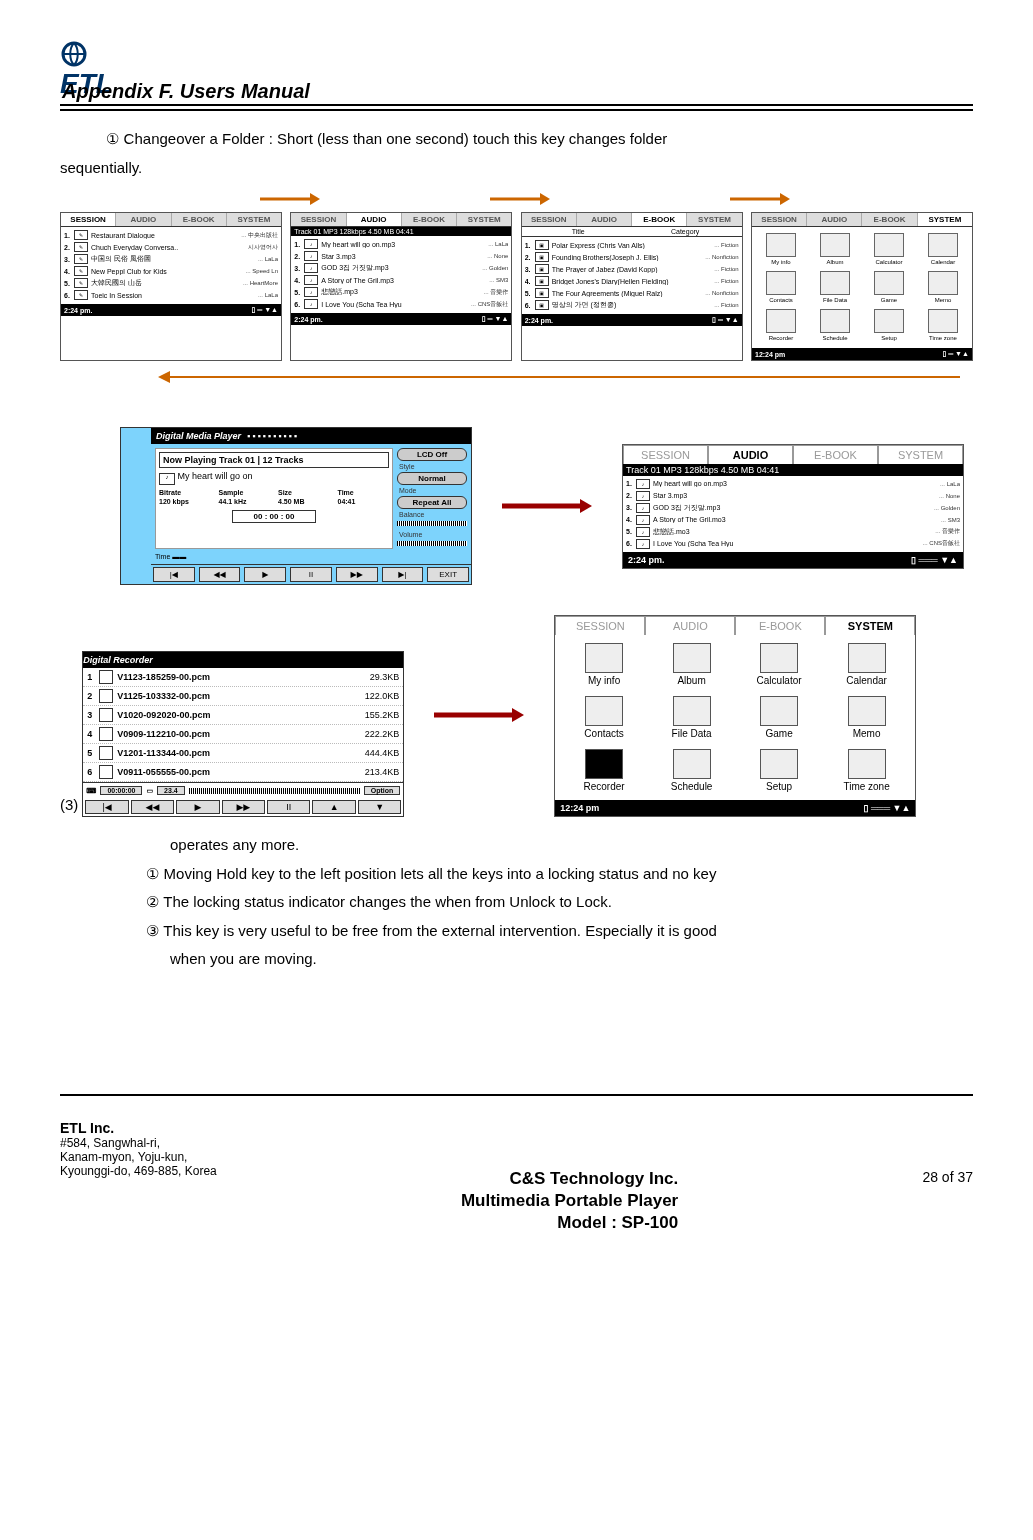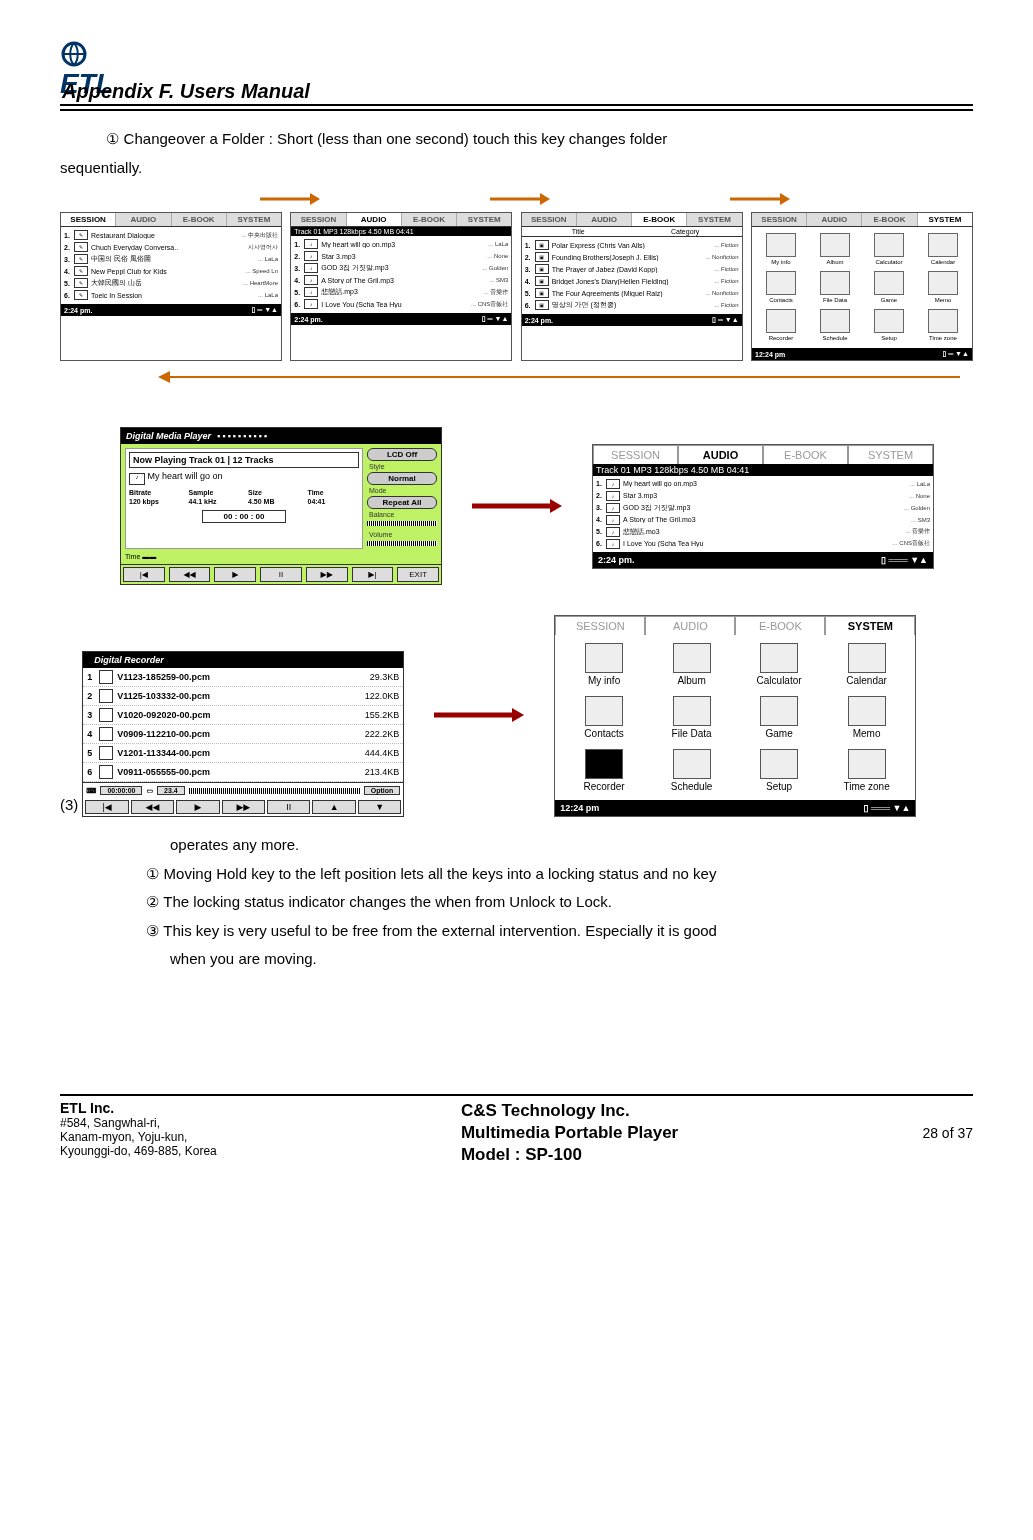--- a/index.html
+++ b/index.html
@@ -157,22 +157,23 @@
     margin-top: 40px;
     display: flex;
     align-items: center;
     gap: 30px;
   }
   .secondset .mid-arrow svg { display:block; }
 
   .big-screen {
     width: 320px;
     border: 1px solid #333;
-    background: #bef264;
+    background: #7dd3fc;
     font-size: 9px;
+    padding-left: 30px;
   }
   .big-screen .title {
     background: #000; color: #fff; font-weight: bold;
     padding: 3px 5px; font-style: italic;
     display: flex; align-items: center; gap: 6px;
   }
   .panel-row { display: flex; }
   .panel-left { flex: 1; background: #fff; border: 1px solid #999; margin: 4px; padding: 3px; }
   .panel-right { width: 70px; margin: 4px 4px 4px 0; display: flex; flex-direction: column; gap: 2px; }
   .rbtn {
@@ -251,29 +252,29 @@
   }
   .sys-large .ic2 { width: 36px; height: 28px; border: 1px solid #555; margin: 0 auto 2px auto; background: #eee; }
   .sys-large .status2 {
     background: #000; color: #fff; font-size: 9px; padding: 3px 5px; font-weight: bold;
     display: flex; justify-content: space-between;
   }
 
   .footer {
     margin-top: 120px;
     border-top: 2px solid #000;
-    padding-top: 4px;
+    padding-top: 24px;
     display: flex;
     justify-content: space-between;
     align-items: flex-start;
     font-size: 12px;
     gap: 47px;
   }
   .foot-left .company { font-weight: bold; font-size: 14px; }
-  .foot-center { text-align: left; font-weight: bold; font-size: 17px; line-height: 1.3; }
+  .foot-center { text-align: right; font-weight: bold; font-size: 17px; line-height: 1.3; margin-top: 48px; }
   .foot-right { font-size: 14px; align-self: center; }
 
   .headerbar { background: #000; color: #fff; font-size: 7px; padding: 1px 3px; display: flex; }
   .headerbar .hcell { flex: 1; text-align: center; }
 
   .slider-bar { height: 5px; background: repeating-linear-gradient(90deg,#000,#000 1px,#fff 1px,#fff 2px); margin: 1px 0 3px 0; }
 </style>
 </head>
 <body>
 
@@ -647,21 +648,21 @@
           <span>2:24 pm.</span>
           <span>▯ ═══ ▼▲</span>
         </div>
     </div>
   </div>
 
   <div class="third-row">
     <span class="paren3">(3)</span>
 
     <div class="rec-screen">
-      <div class="title" style="background:#000;color:#fff;font-weight:bold;padding:3px 11px;font-style:italic;">Digital Recorder</div>
+      <div class="title" style="background:#000;color:#fff;font-weight:bold;padding:3px 0;font-style:italic;">Digital Recorder</div>
       <div>
         <div class="rec-li">
             <span class="num">1</span>
             <span class="ric"></span>
             <span class="name">V1123-185259-00.pcm</span>
             <span class="size">29.3KB</span>
           </div>
         <div class="rec-li">
             <span class="num">2</span>
             <span class="ric"></span>

